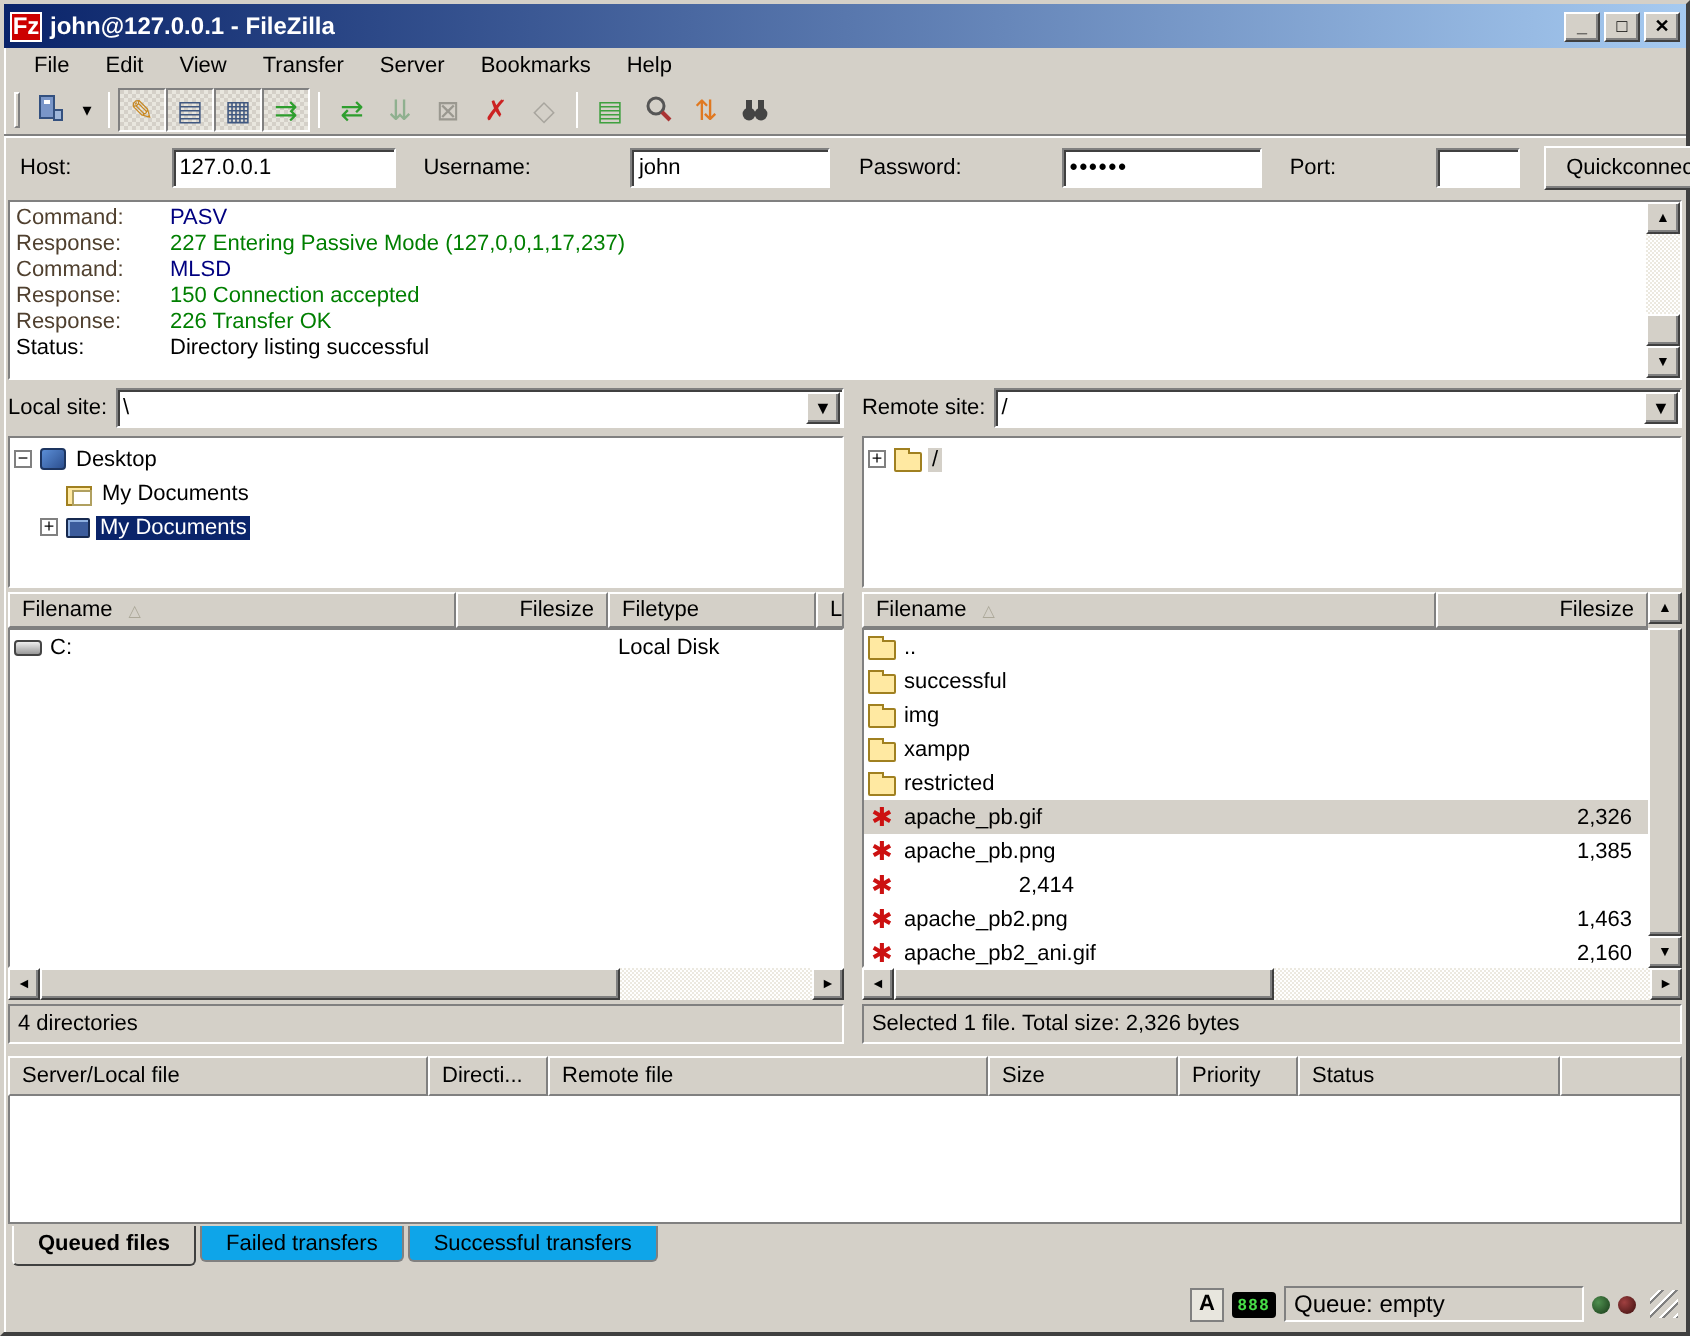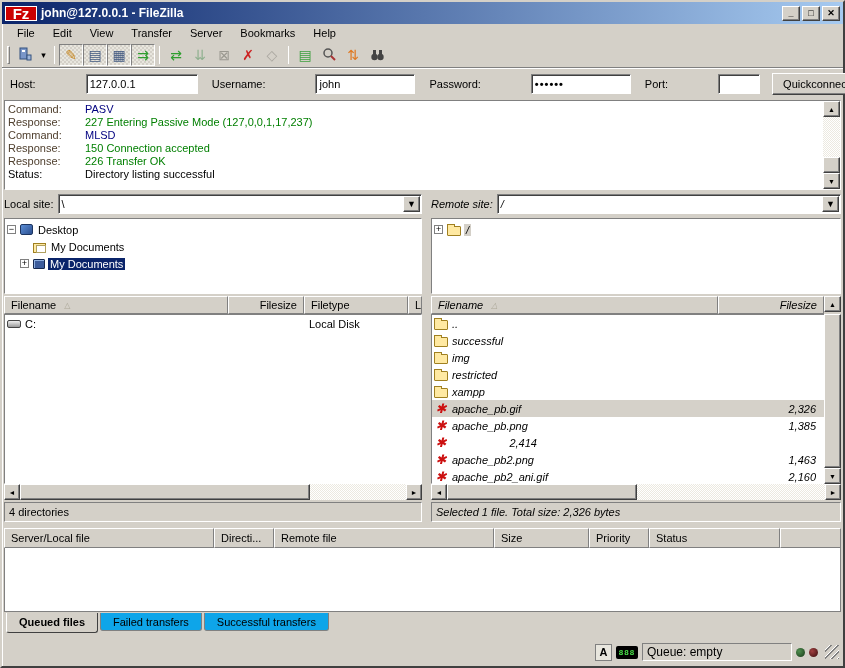--- a/index.html
+++ b/index.html
@@ -11,22 +11,22 @@
 
   
   .sunken { border:1px solid; border-color:#808080 #fff #fff #808080; }
   .field  { background:#fff; border:1px solid #808080; border-right-color:#fff; border-bottom-color:#fff;
             box-shadow: inset 1px 1px 0 #404040; }
   .raised { border:1px solid; border-color:#fff #404040 #404040 #fff; box-shadow: inset -1px -1px 0 #808080; background:#D4D0C8; }
 
   
   .titlebar { height:22px; background:linear-gradient(90deg,#0A246A,#A6CAF0);
     display:flex; align-items:center; padding:0 3px; flex:0 0 auto; }
-  .fz-logo { width:32px; height:15px; background:#CC0000; color:#fff; font-weight:bold;
-    font-size:15px; display:flex; align-items:center; justify-content:center; margin-right:4px;
+  .fz-logo { width:16px; height:15px; background:#CC0000; color:#fff; font-weight:bold;
+    font-size:12px; display:flex; align-items:center; justify-content:center; margin-right:4px;
     border:1px solid #fff; }
   .title-text { color:#fff; font-weight:bold; font-size:12px; flex:1; }
   .winbtn { width:18px; height:15px; margin-left:2px; display:flex; align-items:center; justify-content:center;
     font-size:9px; font-weight:bold; color:#000; }
 
   
   .menubar { height:18px; display:flex; align-items:center; padding-left:6px; flex:0 0 auto; }
   .menu-item { padding:2px 9px; }
 
   
@@ -64,21 +64,21 @@
   .hscroll { height:16px; background:repeating-conic-gradient(#fff 0 25%, #ECE9E0 0 50%) 0 0/2px 2px; display:flex; flex:0 0 auto; }
   .sb-btn { width:17px; height:16px; flex:0 0 auto; display:flex; align-items:center; justify-content:center; font-size:7px; color:#000; }
   .hscroll .sb-btn{ width:16px; }
   .sb-thumb { background:#D4D0C8; flex:0 0 auto; }
 
   
   .panes { height:334px; display:flex; flex:0 0 auto; }
   .pane { display:flex; flex-direction:column; padding:2px; }
   .pane-left { width:422px; }
   .pane-split { width:5px; }
-  .pane-right { width:418px;font-style:italic; }
+  .pane-right { width:418px; }
   .siterow { height:24px; display:flex; align-items:center; gap:4px; flex:0 0 auto; }
   .site-label { padding:0 0; }
   .combo { flex:1; height:20px; background:#fff; display:flex; align-items:center; position:relative; }
   .combo .cval { flex:1; padding-left:3px; }
   .combo-btn { width:17px; height:16px; margin-right:1px; display:flex; align-items:center; justify-content:center; font-size:9px; }
   .treebox { height:76px; margin-top:2px; background:#fff; padding:2px; overflow:hidden; flex:0 0 auto; }
   .trow { height:17px; display:flex; align-items:center; white-space:nowrap; }
   .expander { width:9px; height:9px; background:#fff; border:1px solid #808080; font-size:9px; line-height:7px;
     text-align:center; margin-right:4px; flex:0 0 auto; }
   .tlabel { padding:0 2px; }
@@ -368,28 +368,28 @@
             <span class="fic">
                 <span class="icon-folder"></span>
               </span>
             <span class="fname" style="flex:1">img</span>
             <span class="fsize" style="width:95px"></span>
           </div>
           <div class="lrow">
             <span class="fic">
                 <span class="icon-folder"></span>
               </span>
-            <span class="fname" style="flex:1">restricted</span>
+            <span class="fname" style="flex:1">xampp</span>
             <span class="fsize" style="width:95px"></span>
           </div>
           <div class="lrow">
             <span class="fic">
                 <span class="icon-folder"></span>
               </span>
-            <span class="fname" style="flex:1">xampp</span>
+            <span class="fname" style="flex:1">restricted</span>
             <span class="fsize" style="width:95px"></span>
           </div>
           <div class="lrow selected">
             <span class="fic icon-img">✱</span>
             <span class="fname" style="flex:1">apache_pb.gif</span>
             <span class="fsize" style="width:95px">2,326</span>
           </div>
           <div class="lrow">
             <span class="fic icon-img">✱</span>
             <span class="fname" style="flex:1">apache_pb.png</span>

